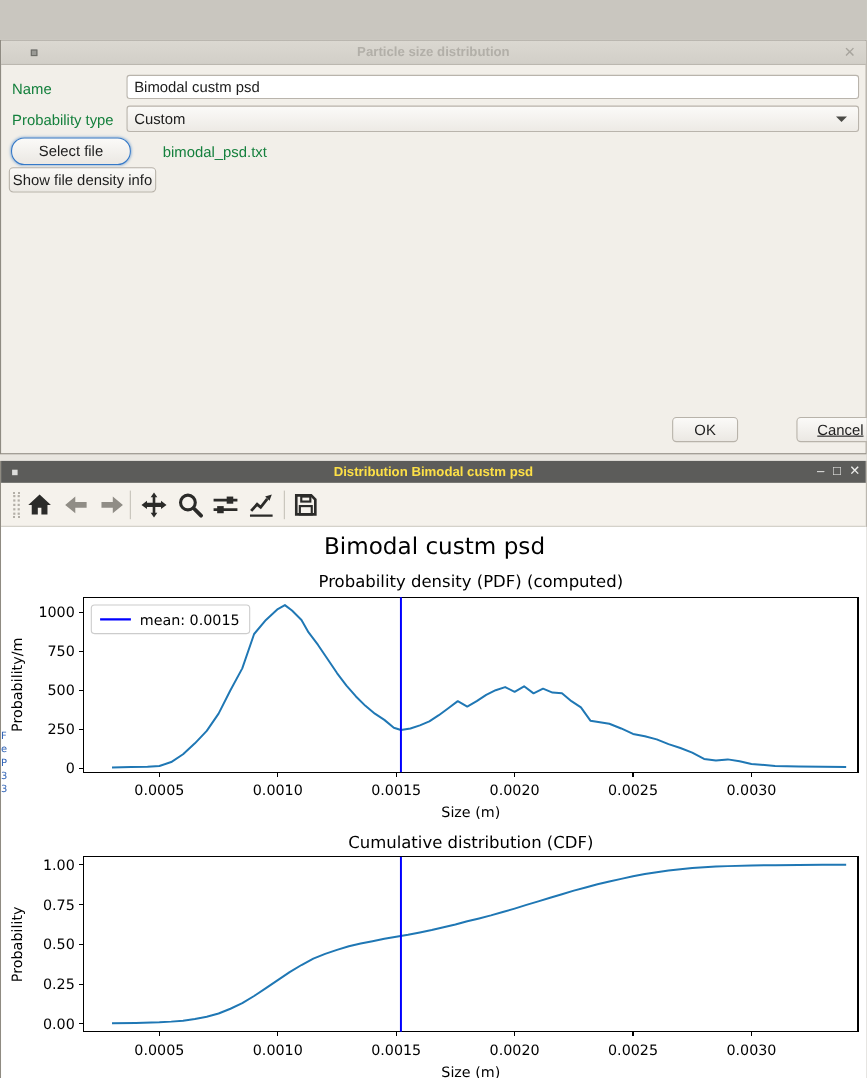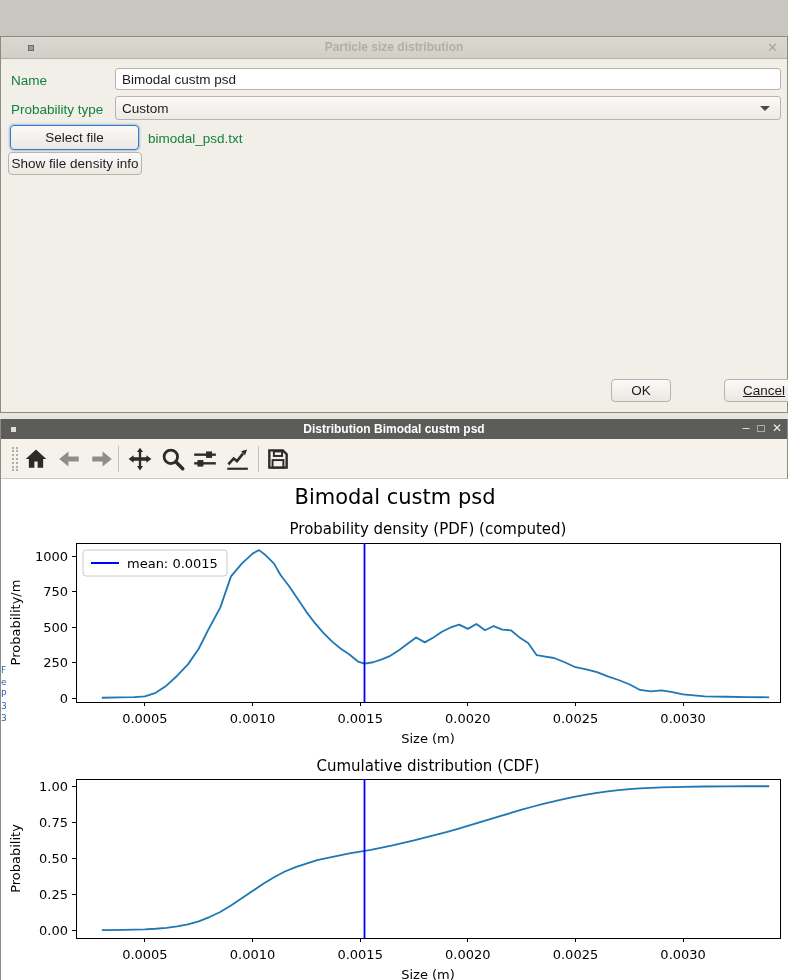--- a/index.html
+++ b/index.html
@@ -29,21 +29,21 @@
           border:1px solid #b8b3aa;border-radius:4px;box-sizing:border-box;
           font-size:13.5px;color:#1d1d1d;display:flex;align-items:center;justify-content:center;
           font-family:"Liberation Sans",sans-serif;}
   .btn-focus{border:1px solid #3579c8;box-shadow:0 0 2px 1px rgba(74,134,200,.45);}
   
   .plotwin{position:absolute;left:0;top:383px;width:788px;height:597px;
           background:#f2efe9;border-left:1px solid #8f8b82;border-right:1px solid #8f8b82;
           box-sizing:border-box;}
   .pw-titlebar{position:absolute;left:0;top:0;width:100%;height:20px;background:#5c5c5a;}
   .pw-title{position:absolute;left:0;right:0;top:3px;text-align:center;
-          font-size:12px;font-weight:bold;color:#ffffff;}
+          font-size:12px;font-weight:bold;color:#fde047;}
   .pw-menu-icon{position:absolute;left:10px;top:8px;width:5px;height:5px;background:#dddddb;}
   .pw-ctrl{position:absolute;top:2px;color:#eeeeec;font-size:12px;width:14px;text-align:center;}
   .toolbar{position:absolute;left:0;top:20px;width:100%;height:39px;
           background:#f5f2ec;border-bottom:1px solid #cdc9c1;box-sizing:content-box;}
   .tb-grip{position:absolute;left:11px;top:8px;height:24px;width:2px;
           border-left:2px dotted #b3afa7;}
   .tb-grip2{left:15px;}
   .tb-icon{position:absolute;top:7px;width:26px;height:26px;}
   .tb-sep{position:absolute;top:7px;width:1px;height:26px;background:#c6c2ba;}
   .canvas{position:absolute;left:0;top:60px;width:788px;height:504px;background:#ffffff;}
@@ -74,21 +74,21 @@
 
     <div class="lbl" style="left:10px;top:36px;">Name</div>
     <input class="tinput" style="left: 114px; top: 31px; width: 666px; height: 22px;" value="Bimodal custm psd">
 
     <div class="lbl" style="left:10px;top:65px;">Probability type</div>
     <div class="combo" style="left:114px;top:59px;width:666px;height:24px;">
       <span>Custom</span>
       <span class="combo-arrow"></span>
     </div>
 
-    <div class="btn btn-focus" style="left:9px;top:88px;width:129px;height:25px;">Select file</div>
+    <div class="btn btn-focus" style="left:9px;top:88px;width:109px;height:25px;border-radius:12px;">Select file</div>
     <div class="lbl" style="left:147px;top:94px;">bimodal_psd.txt</div>
 
     <div class="btn" style="left:7px;top:115px;width:134px;height:23px;">Show file density info</div>
 
 
     <div class="btn" style="left:610px;top:342px;width:60px;height:23px;">OK</div>
     <div class="btn" style="left:723px;top:342px;width:80px;height:23px;text-decoration:underline;">Cancel</div>
   </div>
 
   <div class="plotwin">

